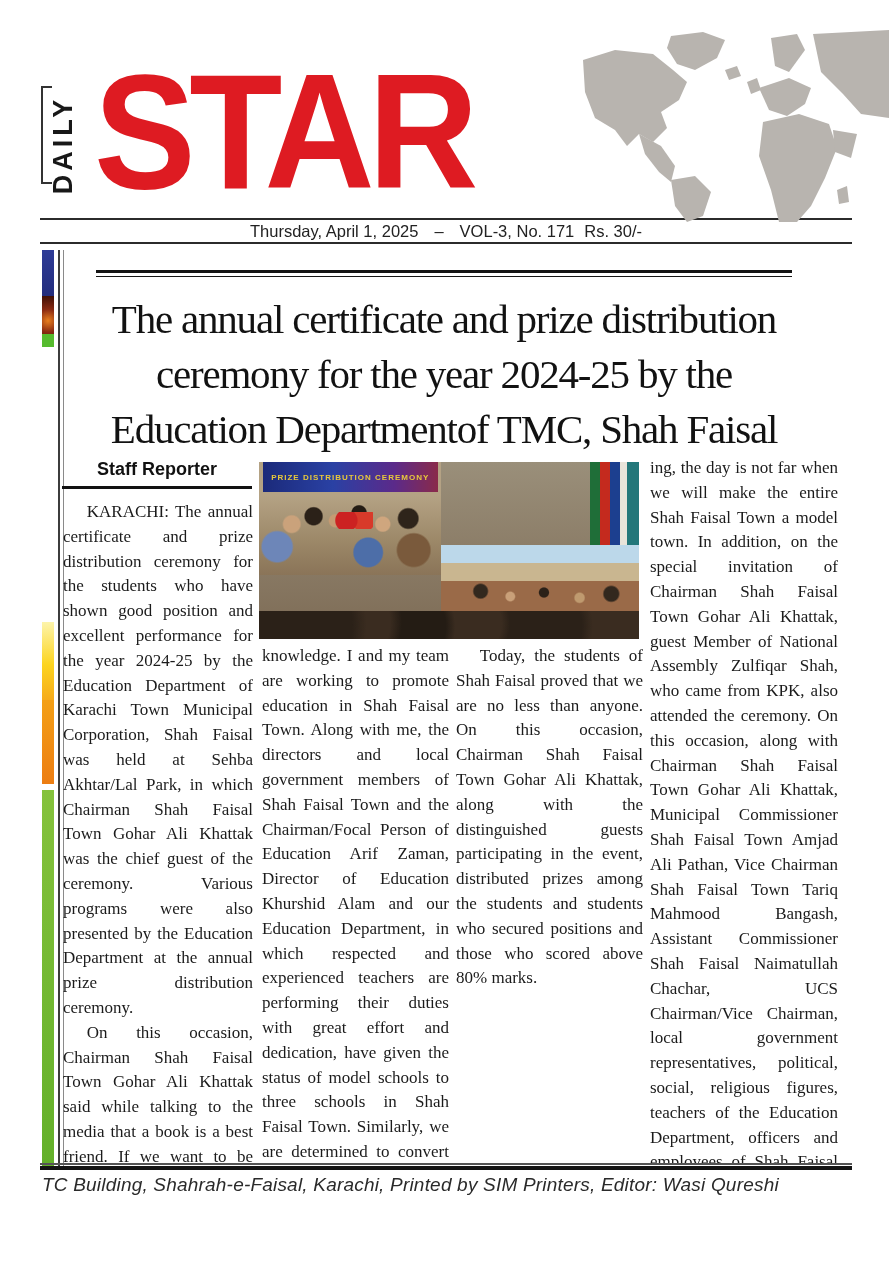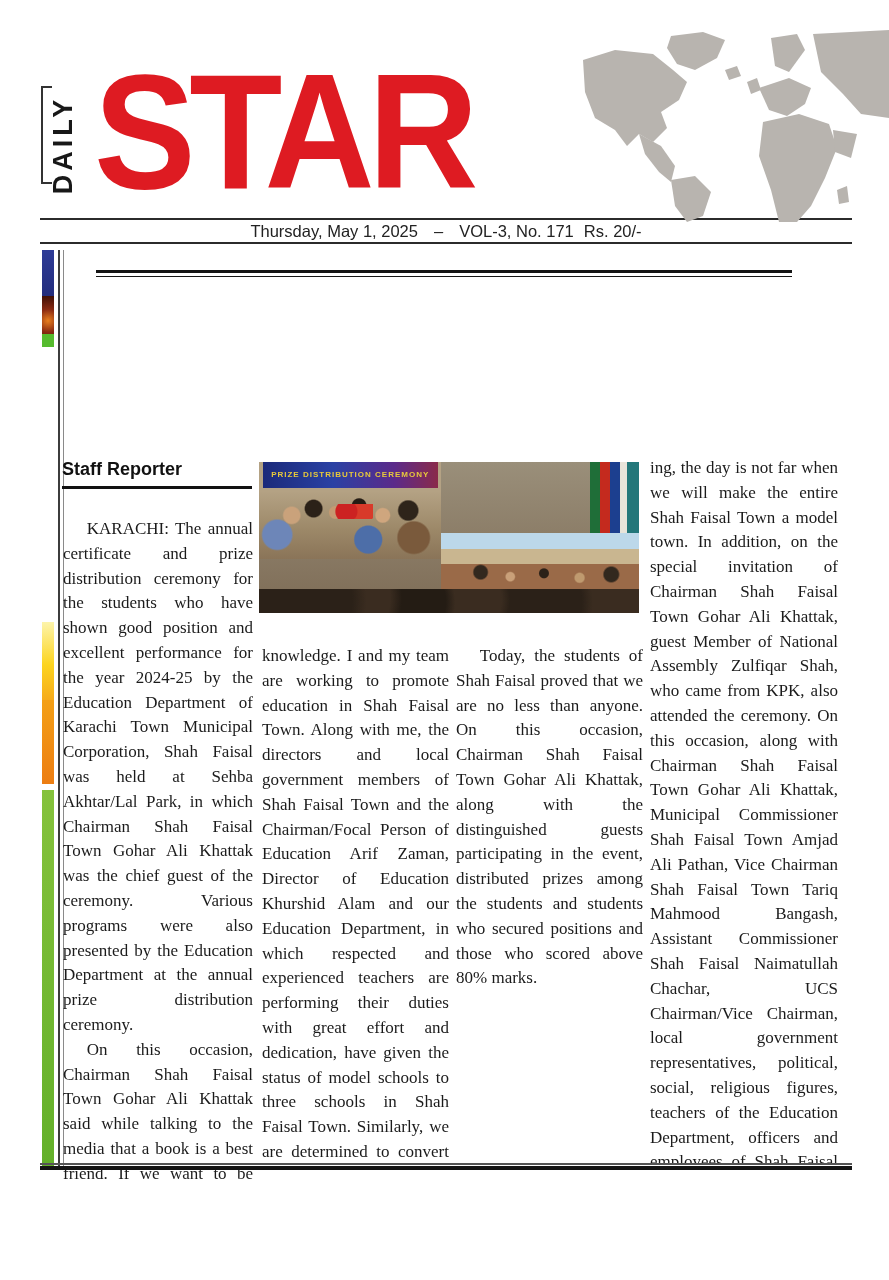--- a/index.html
+++ b/index.html
@@ -51,38 +51,38 @@
   
   .headline-rule-a{left:96px;top:270px;width:696px;height:3px;background:#151515;}
   .headline-rule-b{left:96px;top:276px;width:696px;height:1px;background:#151515;}
   .headline{
     position:absolute;left:88px;top:292px;width:712px;text-align:center;
     font-family:"Liberation Serif",serif;font-weight:normal;font-size:41px;
     line-height:55px;letter-spacing:-1.2px;color:#121212;margin:0;
   }
   
   .byline{
-    position:absolute;left:62px;top:459px;width:190px;
+    position:absolute;left:62px;top:459px;width:190px;text-align:center;
     font-family:"Liberation Sans",sans-serif;font-weight:bold;font-size:18px;color:#111;
   }
   .byline-rule{left:62px;top:486px;width:190px;height:2.5px;background:#111;}
   
   .col{
     position:absolute;text-align:justify;font-size:17px;line-height:24.8px;
     overflow:hidden;color:#1b1b1b;
   }
   .col p{margin:0;}
   .col p.indent{text-indent:1.4em;}
-  .col-1{left:63px;top:500px;width:190px;height:662px;margin-top:17px;}
+  .col-1{left:63px;top:500px;width:190px;height:662px;}
   .col-2{left:262px;top:644px;width:187px;height:521px;}
   .col-3{left:456px;top:644px;width:187px;height:521px;}
   .col-4{left:650px;top:456px;width:188px;height:709px;}
   
   .photo{
-    position:absolute;left:259px;top:462px;width:380px;height:151px;overflow:hidden;
+    position:absolute;left:259px;top:462px;width:380px;height:177px;overflow:hidden;
     background:linear-gradient(#9a8f7a,#7d6b55);
     text-decoration:underline;
   }
   .ph{position:absolute;}
   .ph-left{
     left:0;top:0;width:48%;height:64%;
     background:
       radial-gradient(circle at 18% 55%, #caa27b 0 5%, transparent 6%),
       radial-gradient(circle at 30% 48%, #2b2118 0 6%, transparent 7%),
       radial-gradient(circle at 42% 52%, #c59a72 0 5%, transparent 6%),
@@ -185,38 +185,39 @@
       <path d="M258 100 L282 104 L276 128 L260 122 Z"></path>
 
       <path d="M238 4 L314 0 L314 88 L286 84 L268 64 L246 42 Z"></path>
 
       <path d="M262 160 L272 156 L274 172 L264 174 Z"></path>
     </g>
   </svg>
 
   <div class="rule dateline-rule-top"></div>
   <div class="dateline">
-    <span>Thursday, May 1, 2025</span>
+    <span>Thursday, April 1, 2025</span>
     <span>–</span>
     <span>VOL-3, No. 171</span>
-    <span class="gap-sm">Rs. 20/-</span>
+    <span class="gap-sm">Rs. 30/-</span>
   </div>
   <div class="rule dateline-rule-bottom"></div>
 
   <div class="strip strip-blue"></div>
   <div class="strip strip-red"></div>
   <div class="strip strip-green-sm"></div>
   <div class="strip strip-yellow"></div>
   <div class="strip strip-orange"></div>
   <div class="strip strip-green-lg"></div>
   <div class="vline-a"></div>
   <div class="vline-b"></div>
 
   <div class="rule headline-rule-a"></div>
   <div class="rule headline-rule-b"></div>
+  <h1 class="headline">The annual certificate and prize distribution ceremony for the year 2024-25 by the Education Departmentof TMC, Shah Faisal</h1>
 
   <div class="byline">Staff Reporter</div>
   <div class="rule byline-rule"></div>
 
   <div class="photo">
     <div class="ph ph-left"></div>
     <div class="ph ph-banner">PRIZE DISTRIBUTION CEREMONY</div>
     <div class="ph ph-mics"></div>
     <div class="ph ph-stage"></div>
     <div class="ph ph-flags"></div>
@@ -234,14 +235,15 @@
   <div class="col col-3">
     <p class="indent">Today, the students of Shah Faisal proved that we are no less than anyone. On this occasion, Chairman Shah Faisal Town Gohar Ali Khattak, along with the distinguished guests participating in the event, distributed prizes among the students and students who secured positions and those who scored above 80% marks.</p>
 
   </div>
   <div class="col col-4">
     <p>ing, the day is not far when we will make the entire Shah Faisal Town a model town. In addition, on the special invitation of Chairman Shah Faisal Town Gohar Ali Khattak, guest Member of National Assembly Zulfiqar Shah, who came from KPK, also attended the ceremony. On this occasion, along with Chairman Shah Faisal Town Gohar Ali Khattak, Municipal Commissioner Shah Faisal Town Amjad Ali Pathan, Vice Chairman Shah Faisal Town Tariq Mahmood Bangash, Assistant Commissioner Shah Faisal Naimatullah Chachar, UCS Chairman/Vice Chairman, local government representatives, political, social, religious figures, teachers of the Education Department, officers and employees of Shah Faisal Town, students of schools and a team of scouts were also present.</p>
   </div>
 
   <div class="rule bottom-rule-thin"></div>
   <div class="rule bottom-rule-thick"></div>
+  <div class="footer-line">TC Building, Shahrah-e-Faisal, Karachi, Printed by SIM Printers, Editor: Wasi Qureshi</div>
 
 </div>
 
 </body></html>

